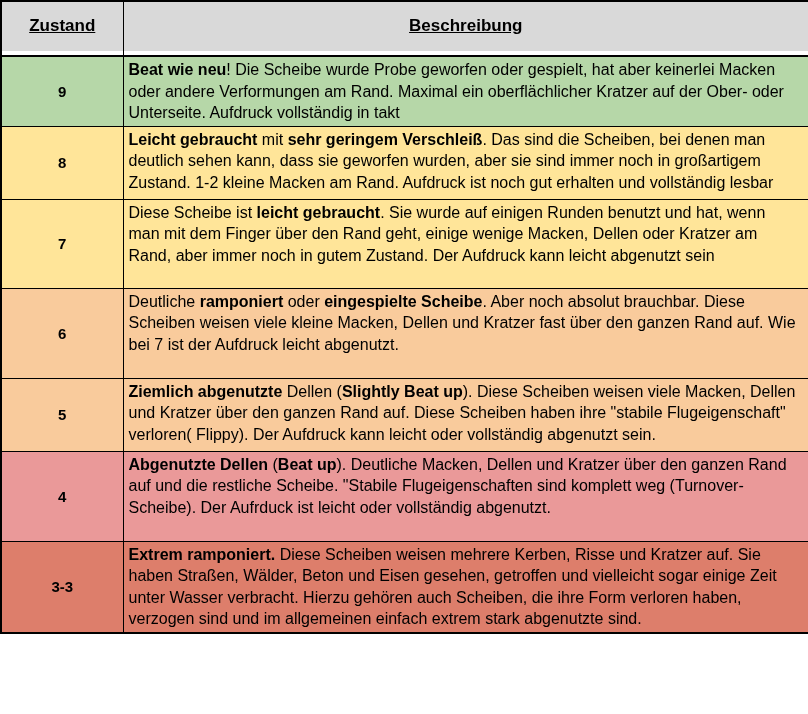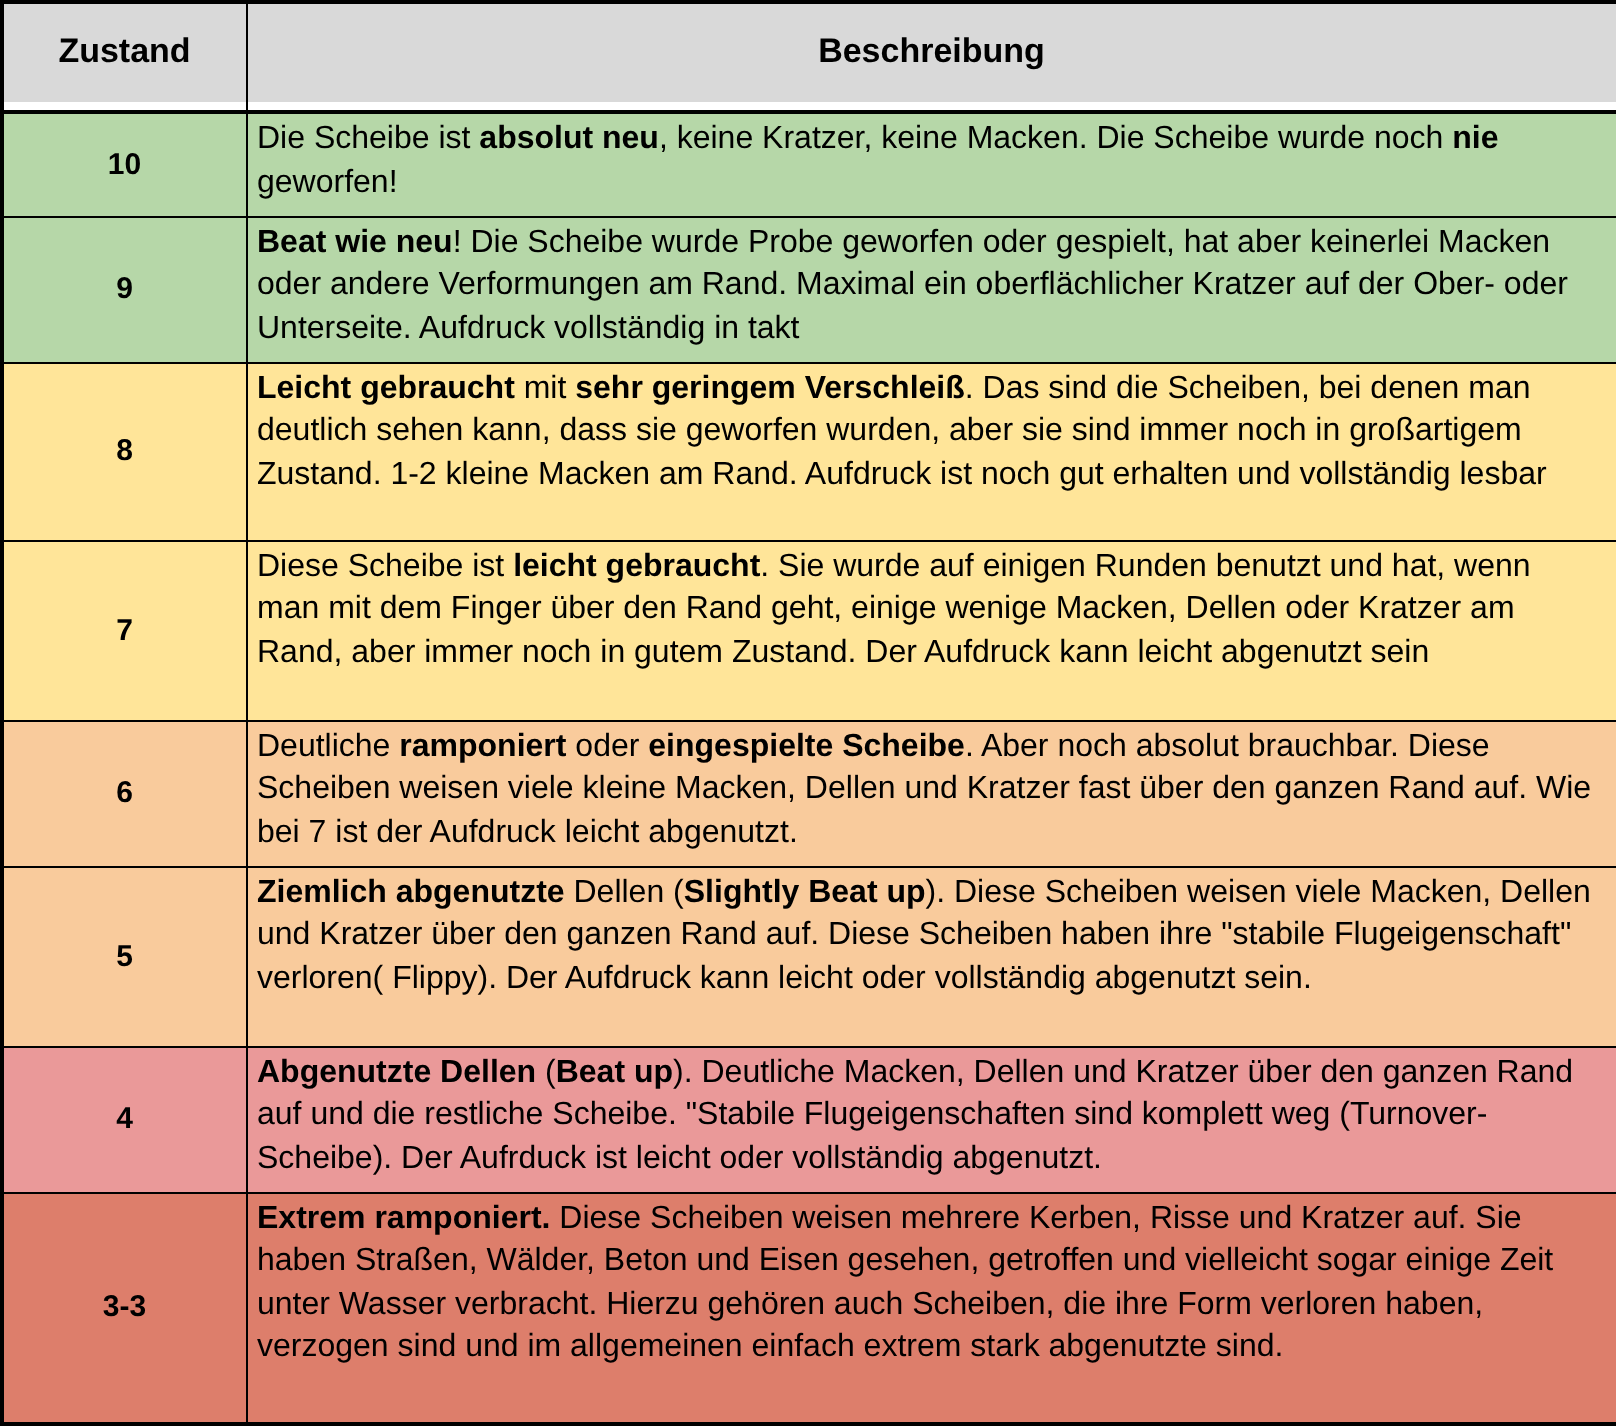--- a/index.html
+++ b/index.html
@@ -30,20 +30,21 @@
   thead tr { height: 55px; }
   th {
     background-color: #d9d9d9;
     box-shadow: inset 0 -4px 0 0 #ffffff;
     border-bottom: 2px solid #000000;
     font-size: 17px;
     font-weight: bold;
     text-align: center;
     vertical-align: middle;
     padding: 0 0 6px 0;
+    text-decoration: underline;
   }
 
   tbody tr:nth-child(1) { height: 52px; }
   tbody tr:nth-child(2) { height: 73px; }
   tbody tr:nth-child(3) { height: 89px; }
   tbody tr:nth-child(4) { height: 90px; }
   tbody tr:nth-child(5) { height: 73px; }
   tbody tr:nth-child(6) { height: 90px; }
   tbody tr:nth-child(7) { height: 73px; }
   tbody tr:nth-child(8) { height: 116px; }
@@ -72,24 +73,20 @@
     <col class="col-beschreibung">
   </colgroup>
   <thead>
     <tr>
       <th>Zustand</th>
       <th>Beschreibung</th>
     </tr>
   </thead>
   <tbody>
     <tr style="background-color: rgb(182, 215, 168);">
-      <td class="cond">10</td>
-      <td class="desc"><span class="seg-n">Die Scheibe ist </span><span class="seg-b">absolut neu</span><span class="seg-n">, keine Kratzer, keine Macken. Die Scheibe wurde noch </span><span class="seg-b">nie</span><span class="seg-n"> geworfen!</span></td>
-    </tr>
-    <tr style="background-color: rgb(182, 215, 168);">
       <td class="cond">9</td>
       <td class="desc"><span class="seg-b">Beat wie neu</span><span class="seg-n">! Die Scheibe wurde Probe geworfen oder gespielt, hat aber keinerlei Macken oder andere Verformungen am Rand. Maximal ein oberflächlicher Kratzer auf der Ober- oder Unterseite. Aufdruck vollständig in takt</span></td>
     </tr>
     <tr style="background-color: rgb(255, 229, 153);">
       <td class="cond">8</td>
       <td class="desc"><span class="seg-b">Leicht gebraucht</span><span class="seg-n"> mit </span><span class="seg-b">sehr geringem Verschleiß</span><span class="seg-n">. Das sind die Scheiben, bei denen man deutlich sehen kann, dass sie geworfen wurden, aber sie sind immer noch in großartigem Zustand. 1-2 kleine Macken am Rand. Aufdruck ist noch gut erhalten und vollständig lesbar</span></td>
     </tr>
     <tr style="background-color: rgb(255, 229, 153);">
       <td class="cond">7</td>
       <td class="desc"><span class="seg-n">Diese Scheibe ist </span><span class="seg-b">leicht gebraucht</span><span class="seg-n">. Sie wurde auf einigen Runden benutzt und hat, wenn man mit dem Finger über den Rand geht, einige wenige Macken, Dellen oder Kratzer am Rand, aber immer noch in gutem Zustand. Der Aufdruck kann leicht abgenutzt sein</span></td>

